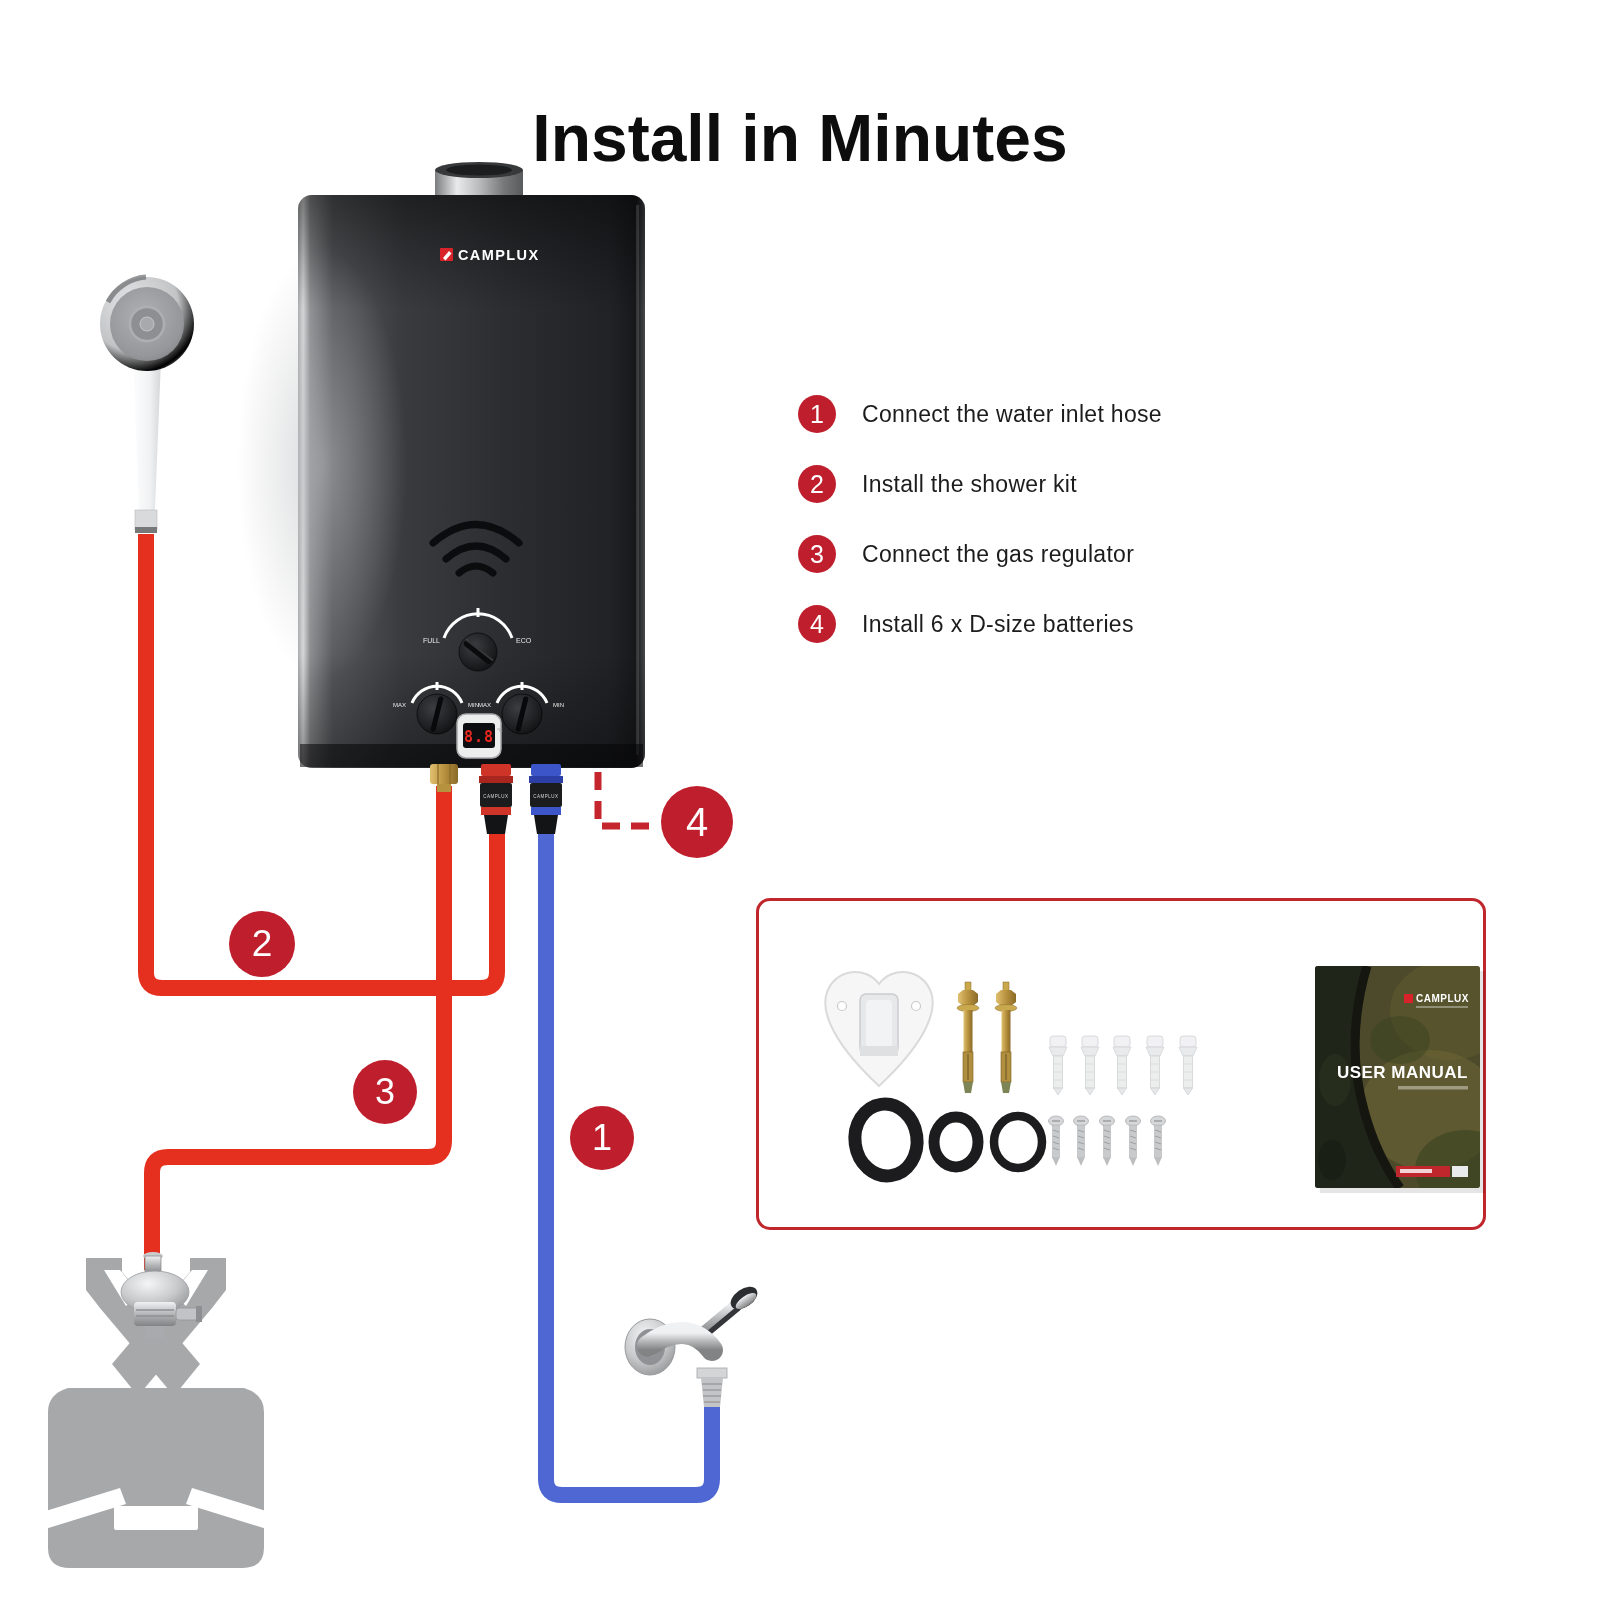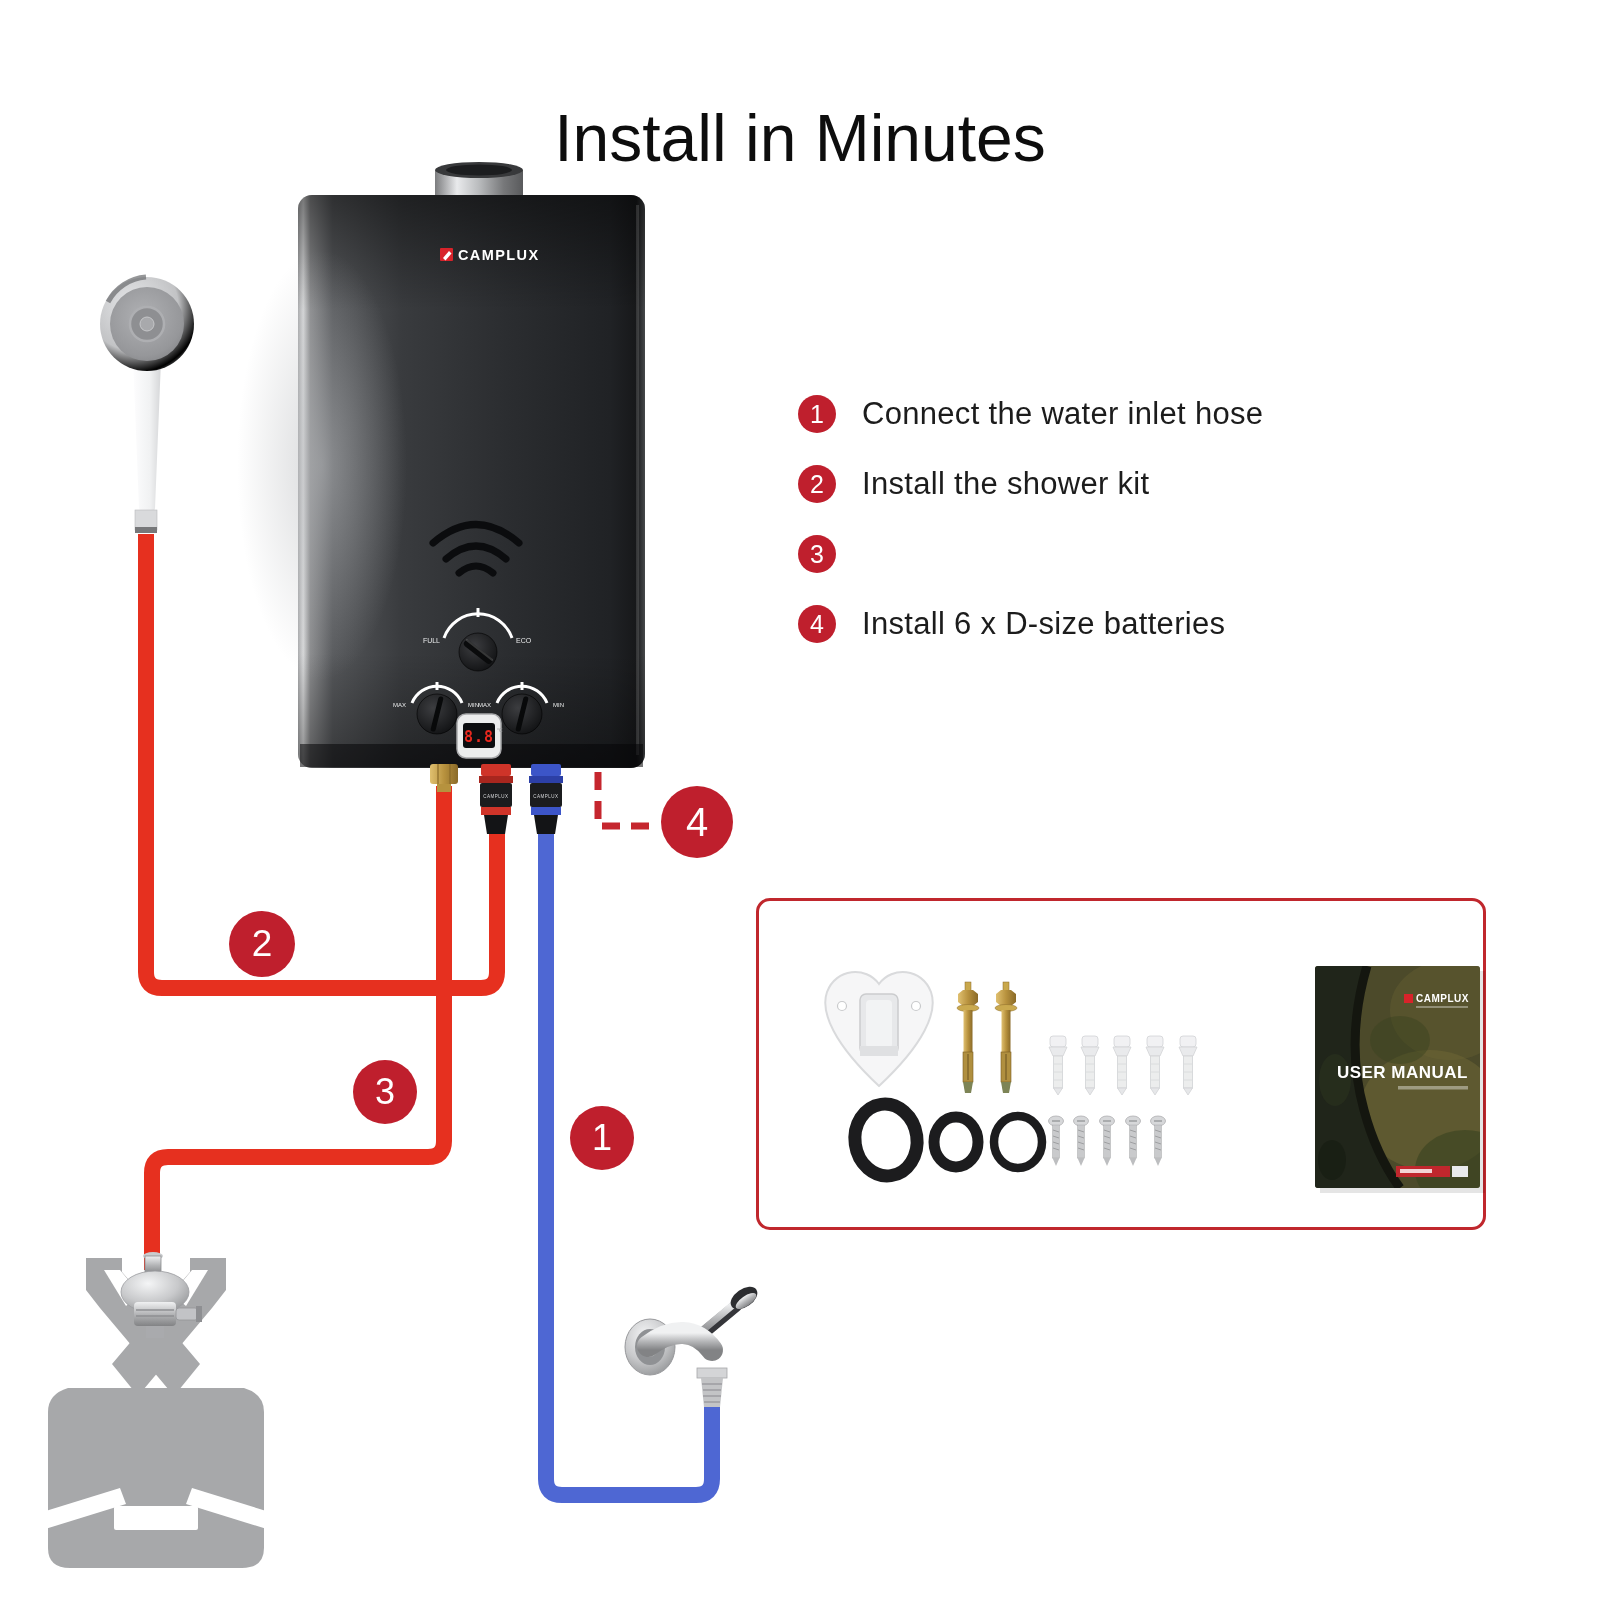--- a/index.html
+++ b/index.html
@@ -1,26 +1,26 @@
 <!DOCTYPE html>
 <html><head>
 <meta charset="utf-8">
 <style>
   html,body{margin:0;padding:0;background:#fff;}
   .stage{position:relative;width:1600px;height:1600px;background:#fff;overflow:hidden;
          font-family:"Liberation Sans",sans-serif;}
   .title{position:absolute;left:0;right:0;top:56px;text-align:center;
-         font-size:66px;font-weight:normal;color:#0d0d0d;letter-spacing:0;}
+         font-size:66px;font-weight:bold;color:#0d0d0d;letter-spacing:0;}
   .stage-svg{position:absolute;left:0;top:0;width:1600px;height:1600px;z-index:2;}
   
   .steps{position:absolute;left:798px;top:394px;z-index:3;}
   .step-row{display:flex;align-items:center;gap:26px;height:40px;margin-bottom:30px;}
   .step-badge{width:38px;height:38px;border-radius:50%;background:#bf1f2d;color:#fff;
               display:flex;align-items:center;justify-content:center;font-size:25px;flex:0 0 38px;}
-  .step-label{font-size:31px;color:#1c1c1c;letter-spacing:.3px;}
+  .step-label{font-size:23px;color:#1c1c1c;letter-spacing:.3px;}
   
   .dbadge{position:absolute;border-radius:50%;background:#bf1f2d;color:#fff;z-index:4;
           display:flex;align-items:center;justify-content:center;}
   .dbadge-1{left:570px;top:1106px;width:64px;height:64px;font-size:36px;}
   .dbadge-2{left:229px;top:911px;width:66px;height:66px;font-size:37px;}
   .dbadge-3{left:353px;top:1060px;width:64px;height:64px;font-size:36px;}
   .dbadge-4{left:661px;top:786px;width:72px;height:72px;font-size:40px;}
   
   .kit-box{position:absolute;left:756px;top:898px;width:730px;height:332px;box-sizing:border-box;
            border:3px solid #c0272d;border-radius:14px;background:#fff;z-index:1;}
@@ -427,20 +427,21 @@
     <div class="step-row">
       <div class="step-badge">1</div>
       <div class="step-label">Connect the water inlet hose</div>
     </div>
     <div class="step-row">
       <div class="step-badge">2</div>
       <div class="step-label">Install the shower kit</div>
     </div>
     <div class="step-row">
       <div class="step-badge">3</div>
+      <div class="step-label">Connect the gas regulator</div>
     </div>
     <div class="step-row">
       <div class="step-badge">4</div>
       <div class="step-label">Install 6 x D-size batteries</div>
     </div>
   </div>
 
   <div class="dbadge dbadge-1">1</div>
   <div class="dbadge dbadge-2">2</div>
   <div class="dbadge dbadge-3">3</div>

